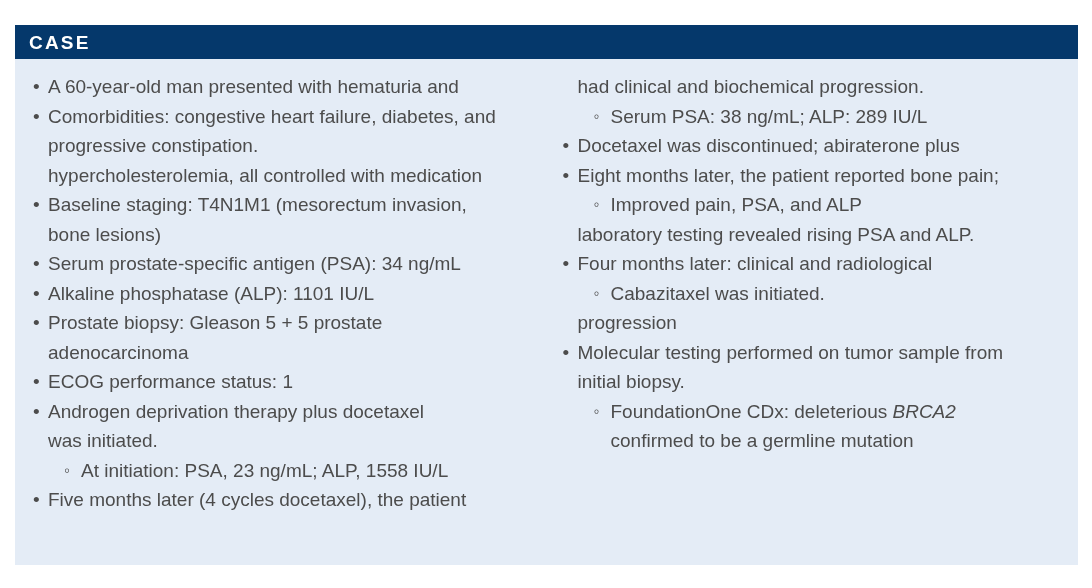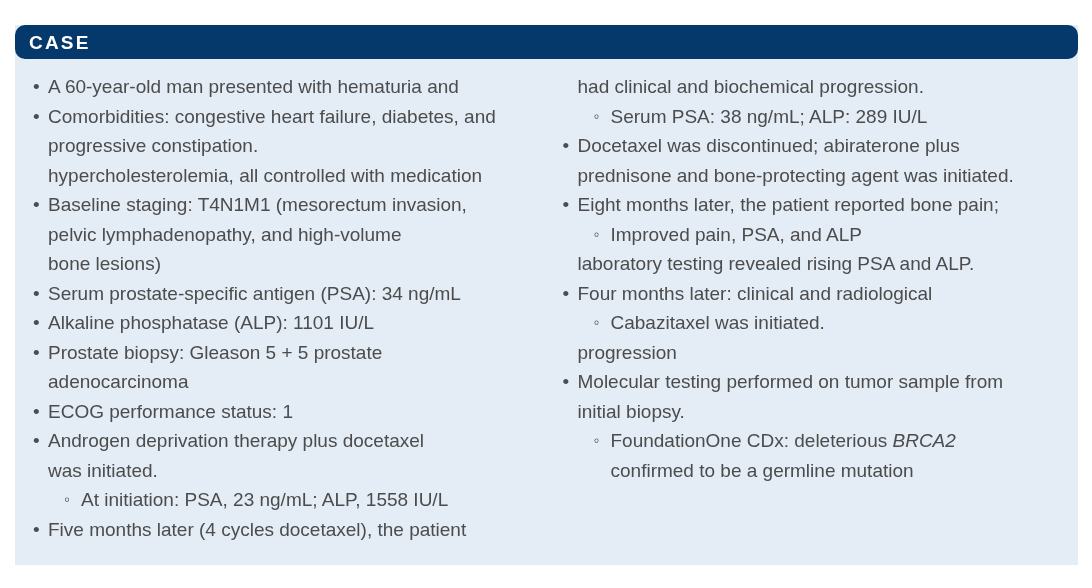--- a/index.html
+++ b/index.html
@@ -22,21 +22,20 @@
     overflow: hidden;
   }
 
   #case-header {
     height: 34px;
     background: #05386b;
     display: flex;
     align-items: center;
     padding-left: 14px;
     box-sizing: border-box;
-    border-radius: 10px;
   }
 
   #case-header .title {
     color: #ffffff;
     font-size: 19px;
     font-weight: bold;
     letter-spacing: 2.2px;
     line-height: 1;
     font-family: "Liberation Sans", sans-serif;
   }
@@ -122,39 +121,37 @@
   </div>
 
   <div id="case-body">
     <div class="column left">
       <ul class="bullets" id="left-list">
           <li class="bullet bullet"><span>A 60-year-old man presented with hematuria and</span></li>
           <li class="bullet bullet"><span>Comorbidities: congestive heart failure, diabetes, and</span></li>
           <li class="bullet cont"><span>progressive constipation.</span></li>
           <li class="bullet cont"><span>hypercholesterolemia, all controlled with medication</span></li>
           <li class="bullet bullet"><span>Baseline staging: T4N1M1 (mesorectum invasion,</span></li>
-          <li class="bullet cont"><span>pelvic lymphadenopathy, and high-volume</span></li>
           <li class="bullet cont"><span>bone lesions)</span></li>
           <li class="bullet bullet"><span>Serum prostate-specific antigen (PSA): 34 ng/mL</span></li>
           <li class="bullet bullet"><span>Alkaline phosphatase (ALP): 1101 IU/L</span></li>
           <li class="bullet bullet"><span>Prostate biopsy: Gleason 5 + 5 prostate</span></li>
           <li class="bullet cont"><span>adenocarcinoma</span></li>
           <li class="bullet bullet"><span>ECOG performance status: 1</span></li>
           <li class="bullet bullet"><span>Androgen deprivation therapy plus docetaxel</span></li>
           <li class="bullet cont"><span>was initiated.</span></li>
           <li class="bullet sub"><span>At initiation: PSA, 23 ng/mL; ALP, 1558 IU/L</span></li>
           <li class="bullet bullet"><span>Five months later (4 cycles docetaxel), the patient</span></li>
         </ul>
     </div>
     <div class="column right">
       <ul class="bullets" id="right-list">
           <li class="bullet cont"><span>had clinical and biochemical progression.</span></li>
           <li class="bullet sub"><span>Serum PSA: 38 ng/mL; ALP: 289 IU/L</span></li>
           <li class="bullet bullet"><span>Docetaxel was discontinued; abiraterone plus</span></li>
-          <li class="bullet cont"><span>prednisone and bone-protecting agent was initiated.</span></li>
           <li class="bullet bullet"><span>Eight months later, the patient reported bone pain;</span></li>
           <li class="bullet sub"><span>Improved pain, PSA, and ALP</span></li>
           <li class="bullet cont"><span>laboratory testing revealed rising PSA and ALP.</span></li>
           <li class="bullet bullet"><span>Four months later: clinical and radiological</span></li>
           <li class="bullet sub"><span>Cabazitaxel was initiated.</span></li>
           <li class="bullet cont"><span>progression</span></li>
           <li class="bullet bullet"><span>Molecular testing performed on tumor sample from</span></li>
           <li class="bullet cont"><span>initial biopsy.</span></li>
           <li class="bullet sub"><span>FoundationOne CDx: deleterious </span><span class="gene">BRCA2</span></li>
           <li class="bullet sub-cont"><span>confirmed to be a germline mutation</span></li>

